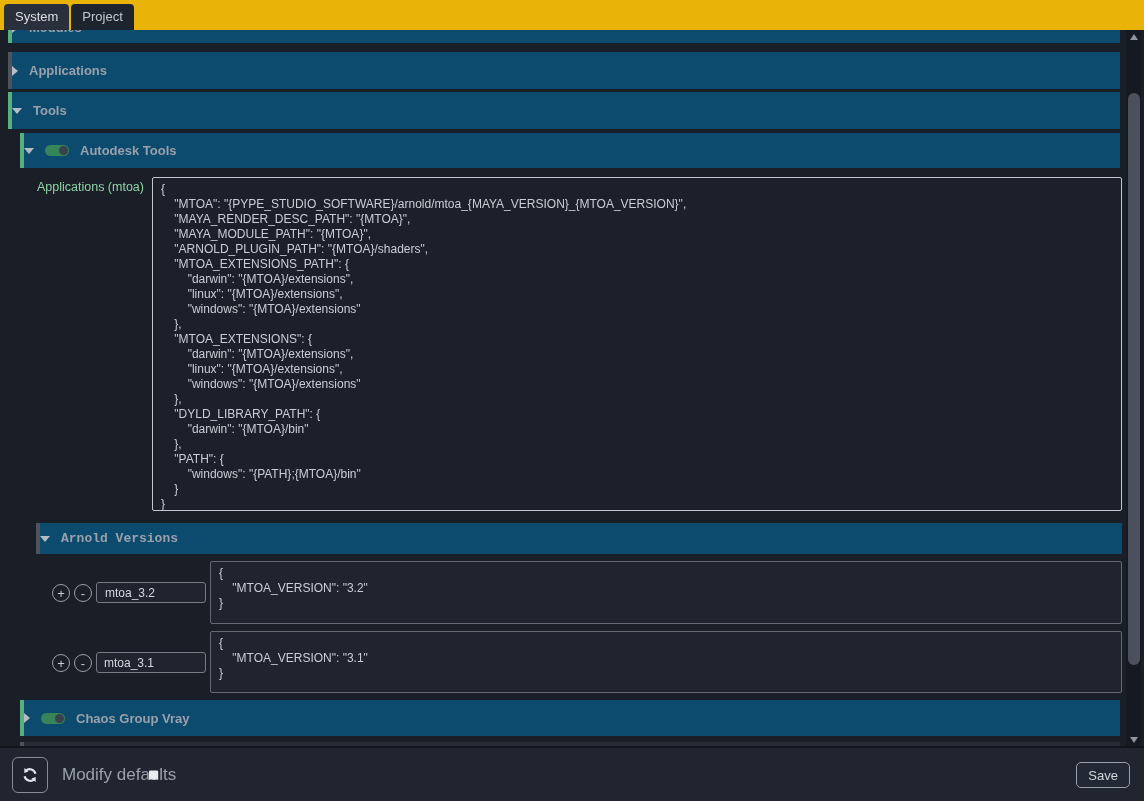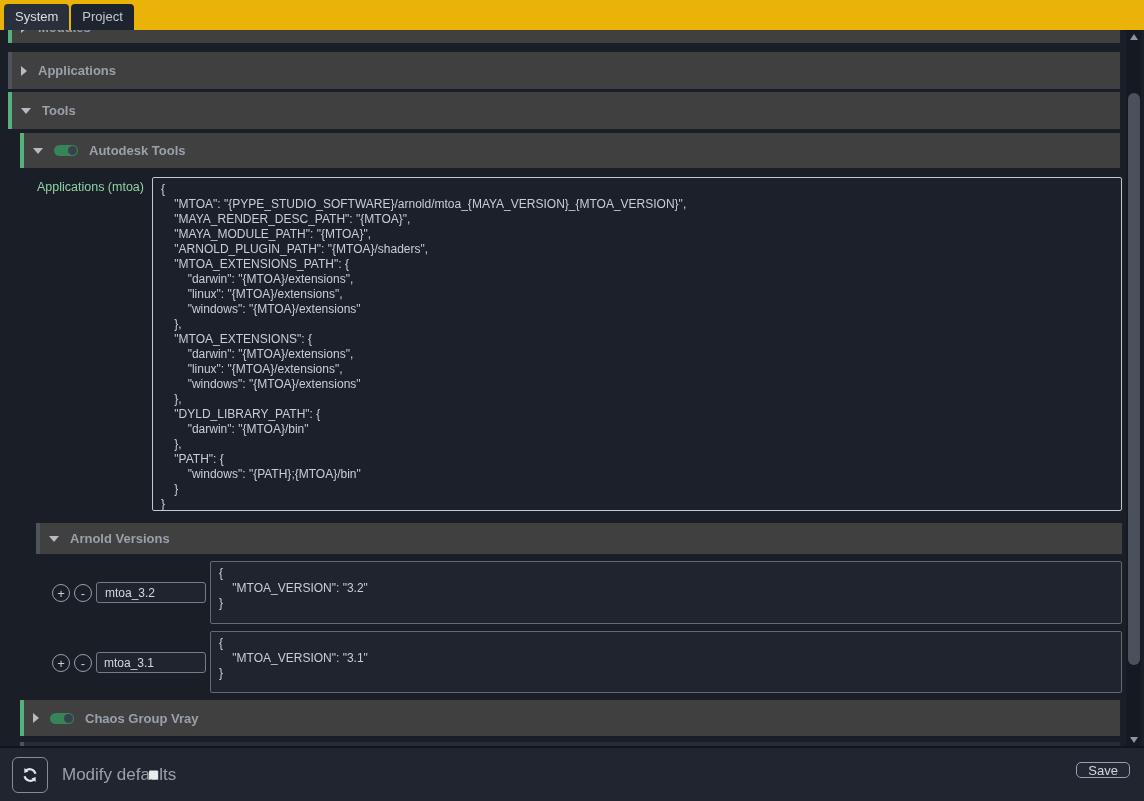--- a/index.html
+++ b/index.html
@@ -11,22 +11,22 @@
             background:#eab308; display:flex; align-items:flex-end; padding-left:4px; }
   .tab { font-size:13px; padding:5px 11px 6px 11px; border-radius:4px 4px 0 0;
          margin-right:2px; cursor:default; }
   .tab.active { background:#2a303b; color:#dcdfe4; }
   .tab.inactive { background:#1e242d; color:#c3c8cf; }
 
   
   .viewport { position:absolute; top:30px; left:0; width:1144px; height:716px;
               background:#191e27; overflow:hidden; }
 
-  .section-row { position:absolute; background:#404040; display:flex; align-items:center;
-                 gap:11px; padding-left:9px; }
+  .section-row { position:absolute; background:#0c4a6e; display:flex; align-items:center;
+                 gap:11px; }
   .bl-green { border-left:4px solid #57b17f; }
   .bl-gray  { border-left:4px solid #4e545e; }
   .row-label { font-weight:bold; font-size:13px; color:#9aa1ab; }
 
   .arr-down { width:0; height:0; border-left:5px solid transparent;
               border-right:5px solid transparent; border-top:6px solid #b6bcc4; }
   .arr-right { width:0; height:0; border-top:5px solid transparent;
                border-bottom:5px solid transparent; border-left:6px solid #b6bcc4; }
 
   .toggle { width:24px; height:11px; border-radius:6px; background:#35845a; position:relative; }
@@ -68,21 +68,21 @@
   
   .footer { position:absolute; top:746px; left:0; width:1144px; height:55px;
             background:#20252f; border-top:2px solid #10141b; }
   .refresh-btn { position:absolute; left:12px; top:9px; width:36px; height:36px;
                  border:1px solid #878d96; border-radius:6px; background:#1f242e;
                  display:flex; align-items:center; justify-content:center; cursor:pointer; }
   .modify-label { position:absolute; left:62px; top:50%; transform:translateY(-50%);
                   font-size:17px; color:#9aa1ab; }
   .modify-check { position:absolute; left:149px; top:50%; transform:translateY(-50%);
                   width:9px; height:9px; background:#e9ecef; border-radius:1px; }
-  .save-btn { position:absolute; right:14px; top:14px; height:16px; padding:0 11px;
+  .save-btn { position:absolute; right:14px; top:14px; height:26px; padding:0 11px;
               background:#232934; border:1px solid #9aa0a9; border-radius:5px;
               color:#d3d7dd; font-size:13px; font-family:"Liberation Sans", sans-serif;
               cursor:pointer; }
 </style>
 </head>
 <body>
 
 <div class="tabbar">
   <div class="tab active">System</div>
   <div class="tab inactive">Project</div>
@@ -132,21 +132,21 @@
     },
     "DYLD_LIBRARY_PATH": {
         "darwin": "{MTOA}/bin"
     },
     "PATH": {
         "windows": "{PATH};{MTOA}/bin"
     }
 }</pre>
   </div>
 
-  <div class="section-row bl-gray" style="top:493px; left:36px; right:22px; height:31px;">
+  <div class="section-row bl-gray" style="top:493px; left:36px; right:22px; height:31px;font-family:Liberation Mono, monospace;">
     <span class="arr-down"></span>
     <span class="row-label">Arnold Versions</span>
   </div>
 
   <button class="circle-btn" style="left:52px; top:554px;">+</button>
   <button class="circle-btn" style="left:74px; top:554px;">-</button>
   <input class="name-input" style="left: 96px; top: 552px; padding-left: 8px;" value="mtoa_3.2">
   <div class="ver-box" style="top:531px; height:63px;">
     <pre class="json">{
     "MTOA_VERSION": "3.2"

